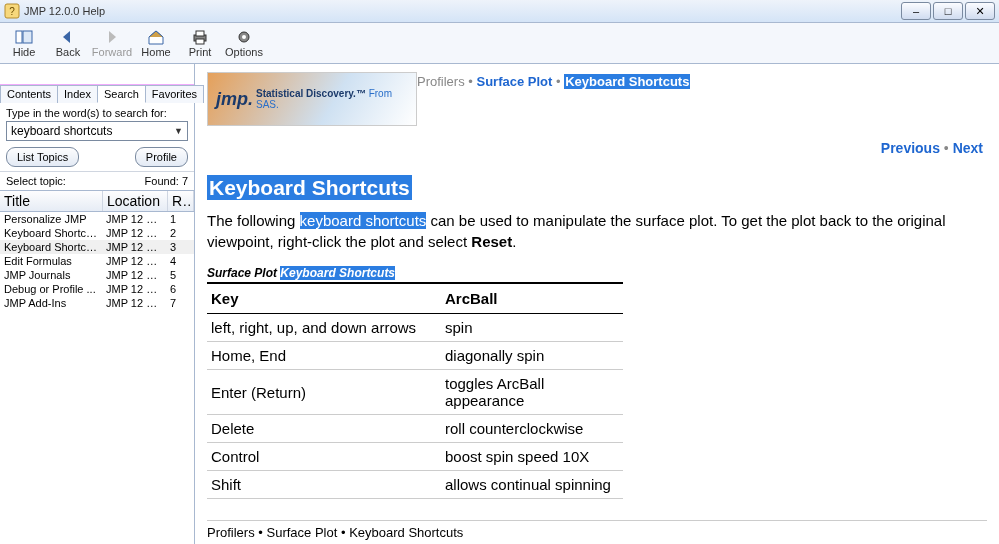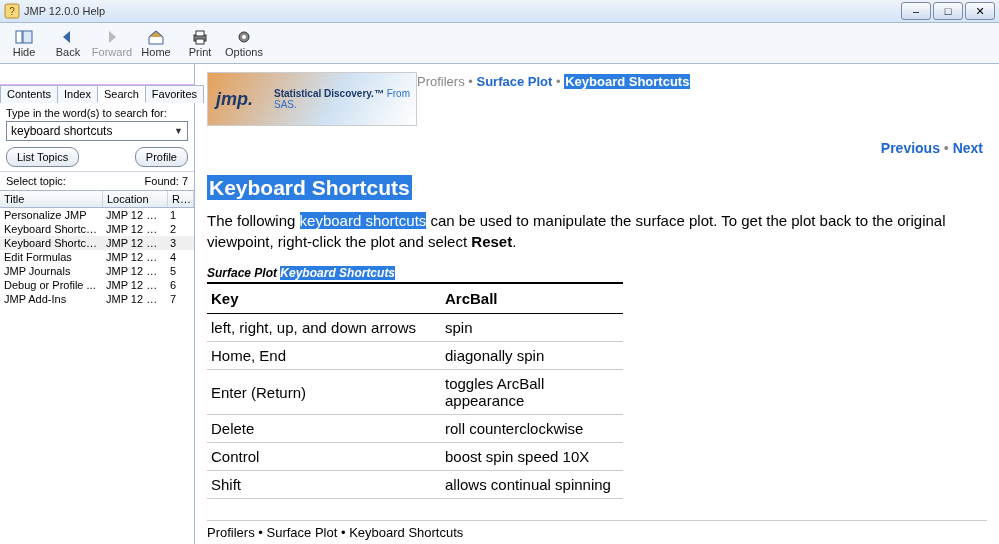--- a/index.html
+++ b/index.html
@@ -119,21 +119,21 @@
     justify-content: space-between;
     padding: 3px 6px;
     font-size: 11px;
     background: #fff;
     border-top: 1px solid #d0d6e0;
   }
   .results-header {
     display: flex;
     border-top: 1px solid #a8b8d0;
     border-bottom: 1px solid #a8b8d0;
-    font-size: 11px;
+    font-size: 14px;
     background: linear-gradient(#fdfdfe, #e6ecf5);
   }
   .results-header .col {
     padding: 2px 4px;
     border-right: 1px solid #cfd6e2;
     overflow: hidden;
     white-space: nowrap;
     text-overflow: ellipsis;
   }
   .col-title { width: 94px; }
@@ -156,21 +156,21 @@
     font-family: Arial, sans-serif;
   }
   .banner {
     width: 200px;
     height: 52px;
     background: linear-gradient(120deg, #e5a05a 0%, #d8bfa6 30%, #cfe1f2 60%, #fff 100%);
     border: 1px solid #ccc;
     display: flex;
     align-items: center;
     padding-left: 8px;
-    gap: 21px;
+    gap: 3px;
     font-size: 10px;
     color: #1b3a6b;
   }
   .banner .jmp-logo { font-style: italic; font-weight: bold; font-size: 18px; color: #1b3a6b; }
   .crumbs { font-size: 13px; margin-top: -52px; margin-left: 210px; min-height: 52px;}
   .crumbs .gray { color: #888; }
   .crumbs .link { color: #1e66d0; font-weight: bold; }
   .crumbs .sel { background: #2b7de1; color: #fff; font-weight: bold; padding: 0 1px;}
   .nav-links { text-align: right; margin: 14px 4px 20px 0; font-size: 14px;}
   .nav-links a { color: #1e66d0; font-weight: bold; }

